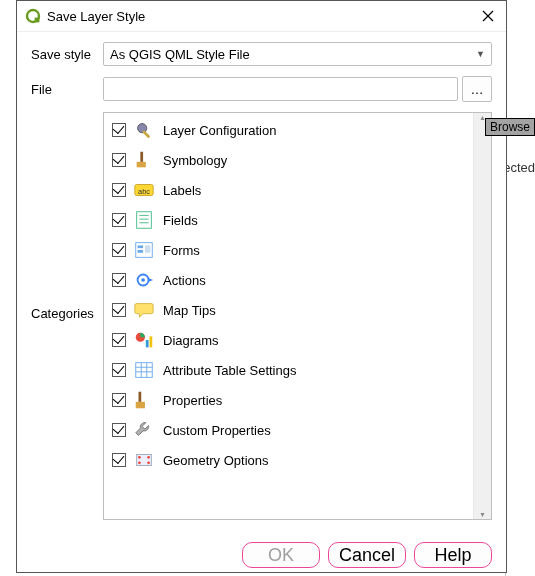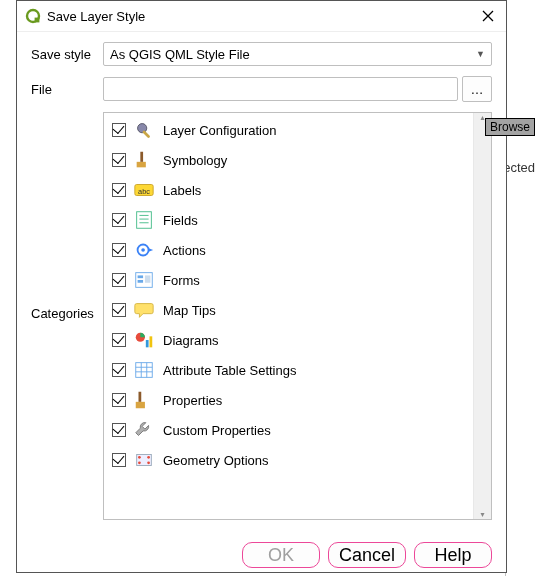--- a/index.html
+++ b/index.html
@@ -307,35 +307,35 @@
                   <rect x="4" y="3" width="16" height="18" fill="#fff" stroke="#4b8"></rect>
                   <line x1="7" y1="7" x2="17" y2="7" stroke="#4b8"></line>
                   <line x1="7" y1="11" x2="17" y2="11" stroke="#4b8"></line>
                   <line x1="7" y1="15" x2="17" y2="15" stroke="#4b8"></line>
                 </svg></span>
               <span class="cat-label">Fields</span>
             </div>
             <div class="cat-item">
               <span class="chk"></span>
               <span class="cat-icon"><svg viewBox="0 0 24 24" width="22" height="22">
-                  <circle cx="11" cy="12" r="6" fill="none" stroke="#3b82f6" stroke-width="2"></circle>
-                  <circle cx="11" cy="12" r="2" fill="#3b82f6"></circle>
-                  <polygon points="17,10 22,12 17,14" fill="#3b82f6"></polygon>
-                </svg></span>
-              <span class="cat-label">Actions</span>
-            </div>
-            <div class="cat-item">
-              <span class="chk"></span>
-              <span class="cat-icon"><svg viewBox="0 0 24 24" width="22" height="22">
                   <rect x="3" y="4" width="18" height="16" fill="#fff" stroke="#6aa9e9"></rect>
                   <rect x="5" y="7" width="6" height="3" fill="#6aa9e9"></rect>
                   <rect x="5" y="12" width="6" height="3" fill="#6aa9e9"></rect>
                   <rect x="13" y="7" width="6" height="8" fill="#cde"></rect>
                 </svg></span>
               <span class="cat-label">Forms</span>
+            </div>
+            <div class="cat-item">
+              <span class="chk"></span>
+              <span class="cat-icon"><svg viewBox="0 0 24 24" width="22" height="22">
+                  <circle cx="11" cy="12" r="6" fill="none" stroke="#3b82f6" stroke-width="2"></circle>
+                  <circle cx="11" cy="12" r="2" fill="#3b82f6"></circle>
+                  <polygon points="17,10 22,12 17,14" fill="#3b82f6"></polygon>
+                </svg></span>
+              <span class="cat-label">Actions</span>
             </div>
             <div class="cat-item">
               <span class="chk"></span>
               <span class="cat-icon"><svg viewBox="0 0 24 24" width="22" height="22">
                   <path d="M4 5 h16 a2 2 0 0 1 2 2 v7 a2 2 0 0 1 -2 2 h-9 l-4 4 v-4 h-3 a2 2 0 0 1 -2 -2 v-7 a2 2 0 0 1 2 -2 z" fill="#ffe16b" stroke="#d4b442"></path>
                 </svg></span>
               <span class="cat-label">Map Tips</span>
             </div>
             <div class="cat-item">
               <span class="chk"></span>

